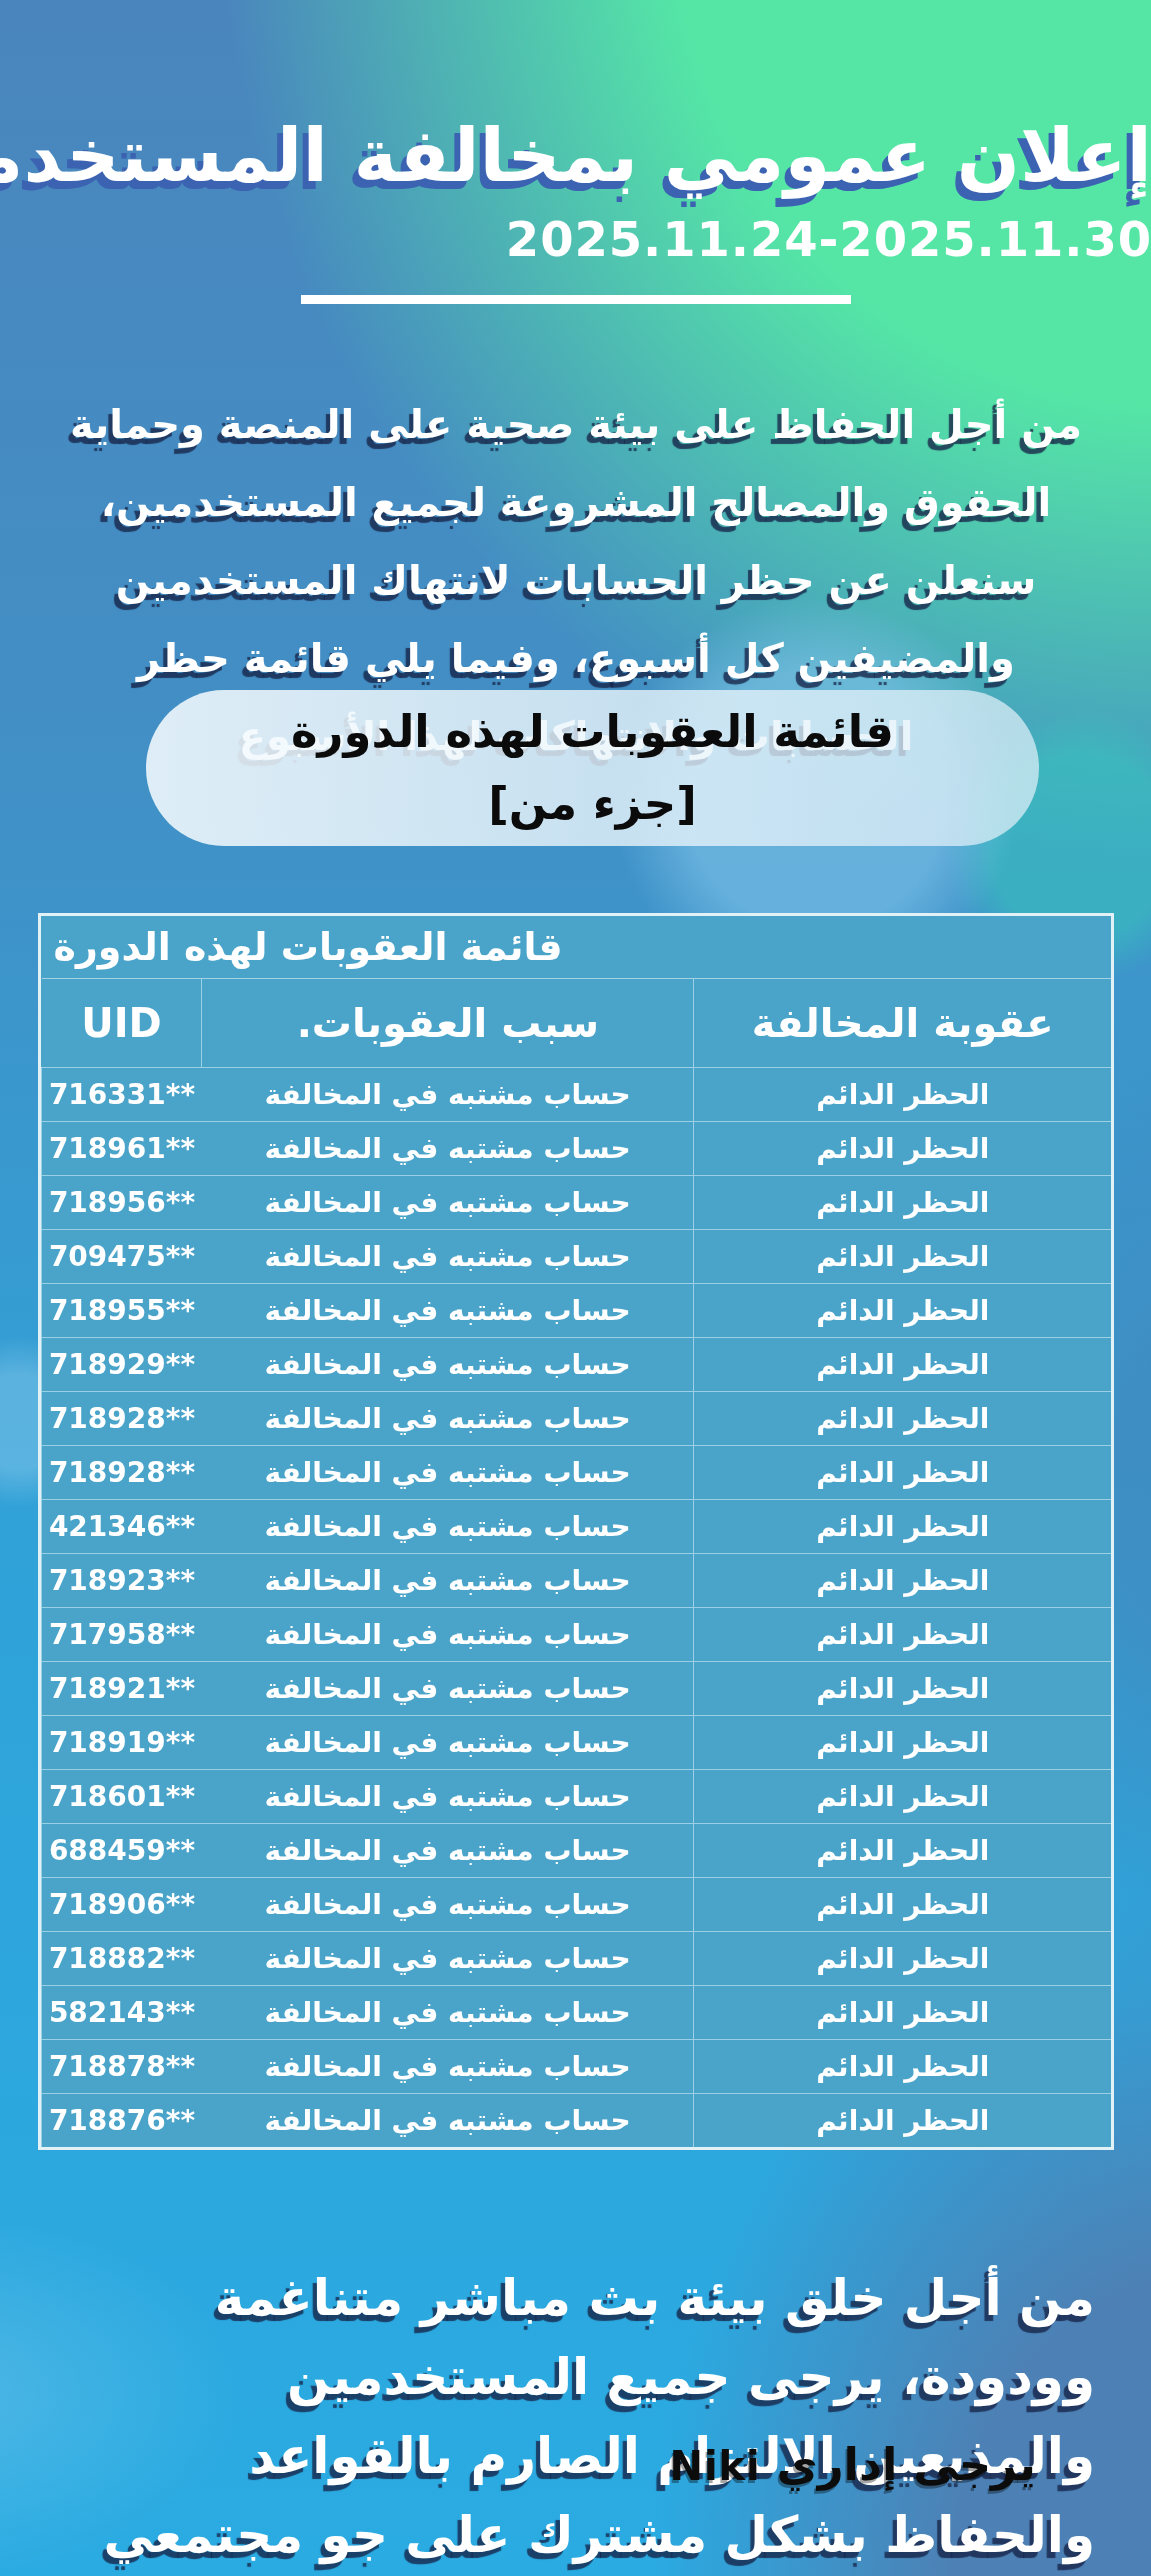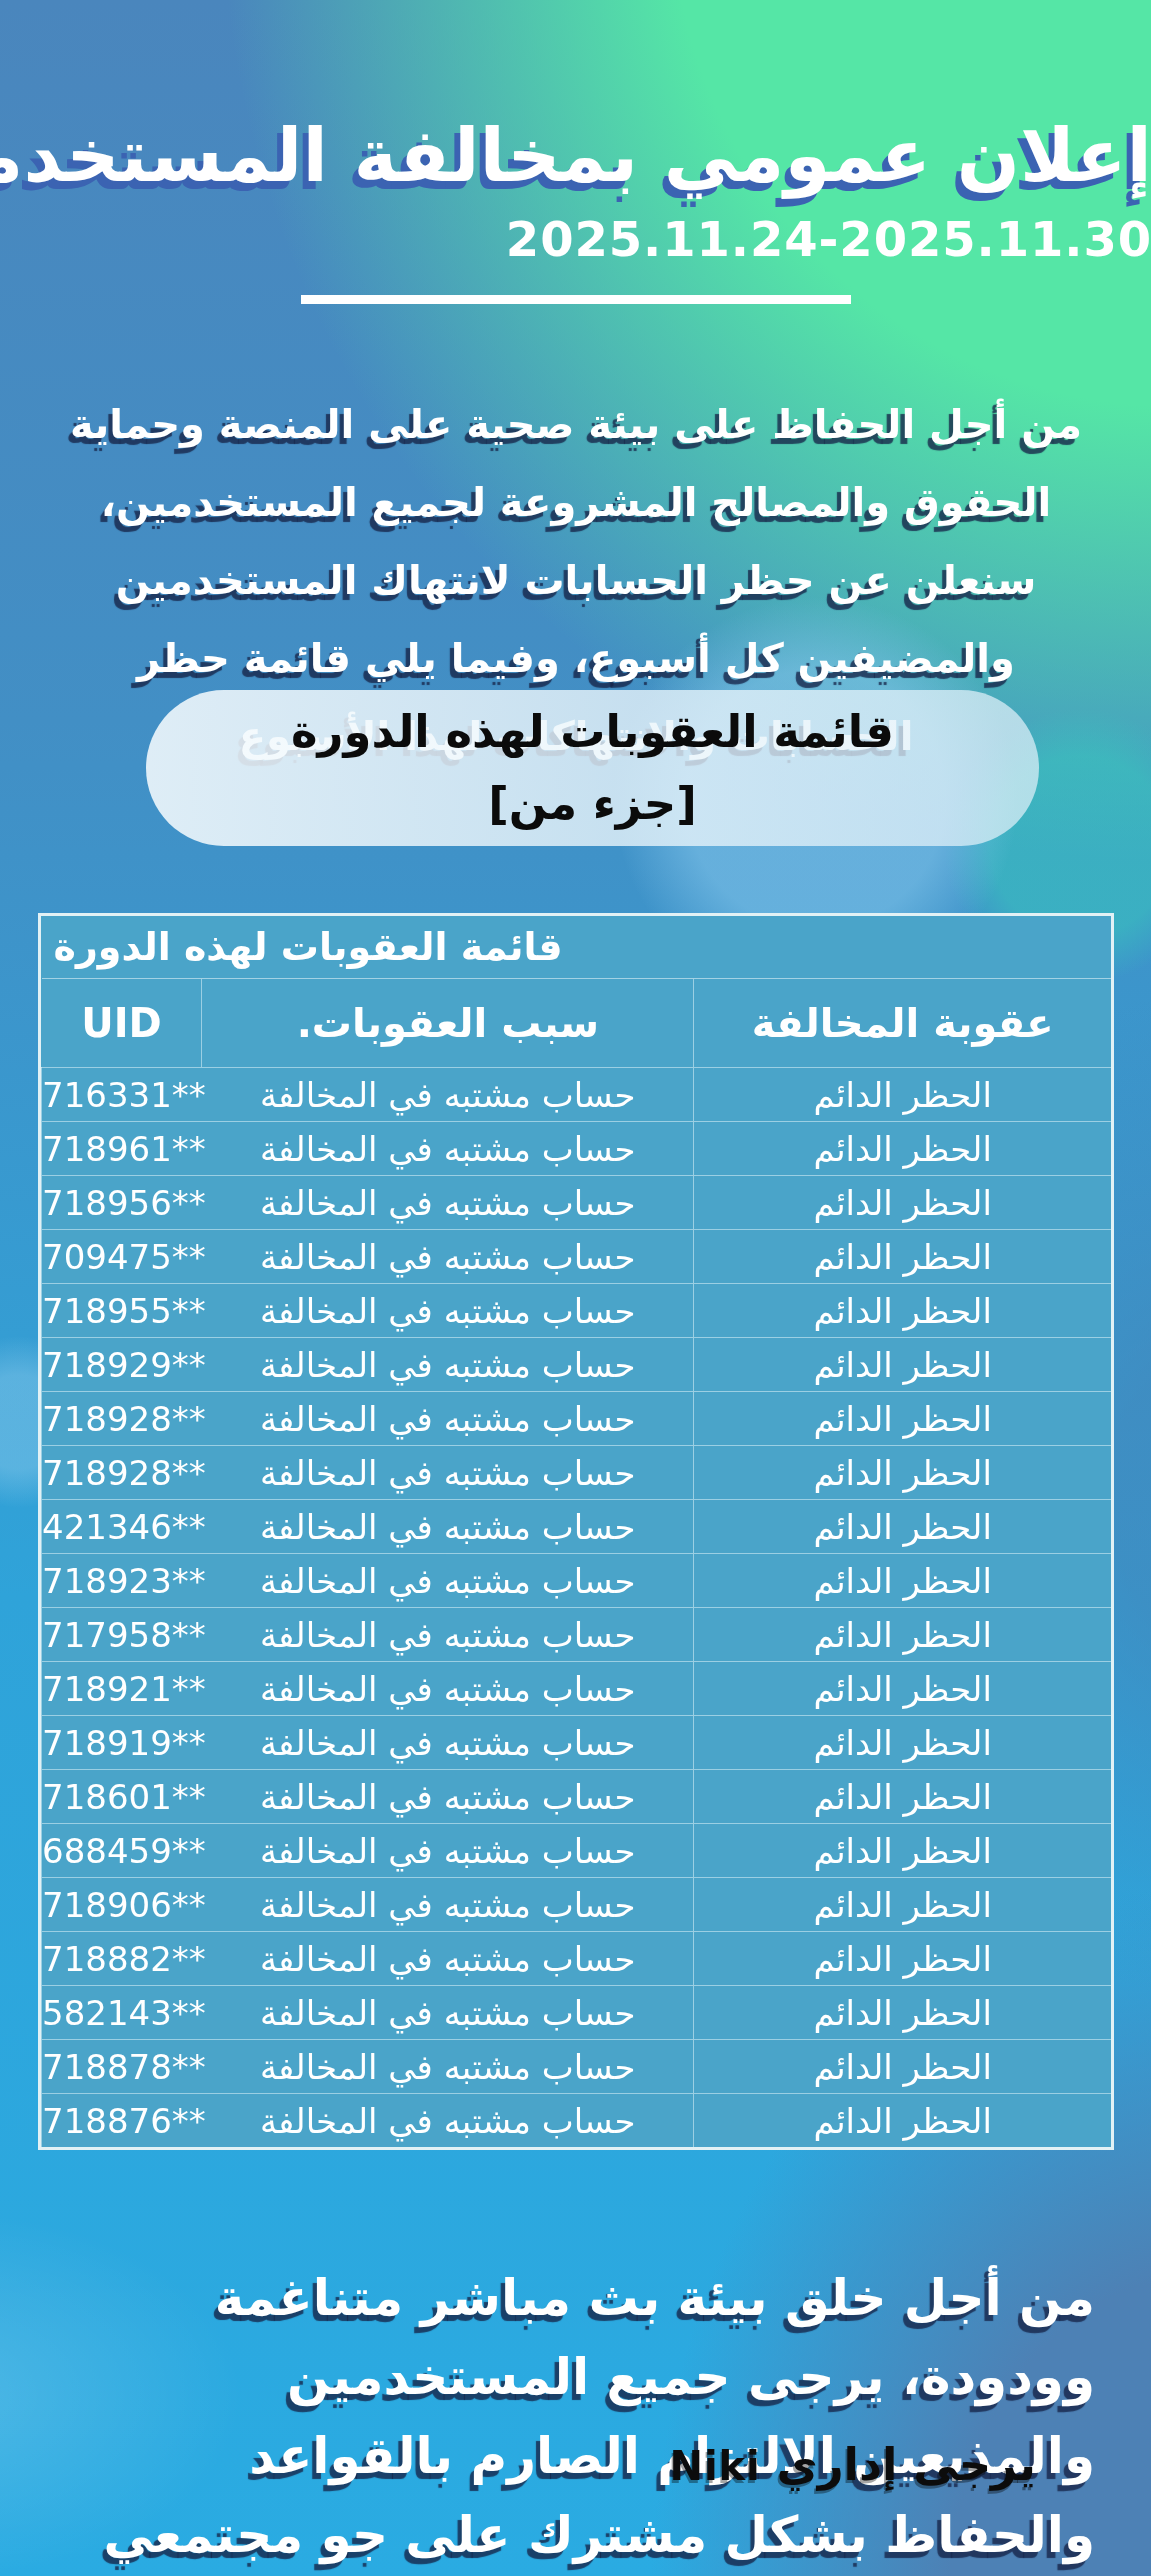--- a/index.html
+++ b/index.html
@@ -65,21 +65,21 @@
   .caption-row th{
     height:62px;font-size:38px;font-weight:bold;
     text-align:left;padding-left:12px;
   }
   .cols th{
     height:88px;font-size:40px;font-weight:bold;
     border-top:1.7px solid rgba(223,242,247,0.6);
     text-align:center;
   }
   tbody td{
-    height:53px;font-size:34px;font-weight:400;
+    height:53px;font-size:28px;font-weight:700;
     border-top:1.7px solid rgba(223,242,247,0.55);
   }
   .cols th:not(:first-child), tbody td:not(:first-child){
     border-inline-start:1.7px solid rgba(223,242,247,0.55);
   }
   td.uid{direction:ltr;unicode-bidi:isolate;}
   .outro{
     position:absolute;top:2209px;left:57px;right:57px;
     text-align:right;
     font-size:50px;font-weight:bold;color:#ffffff;

